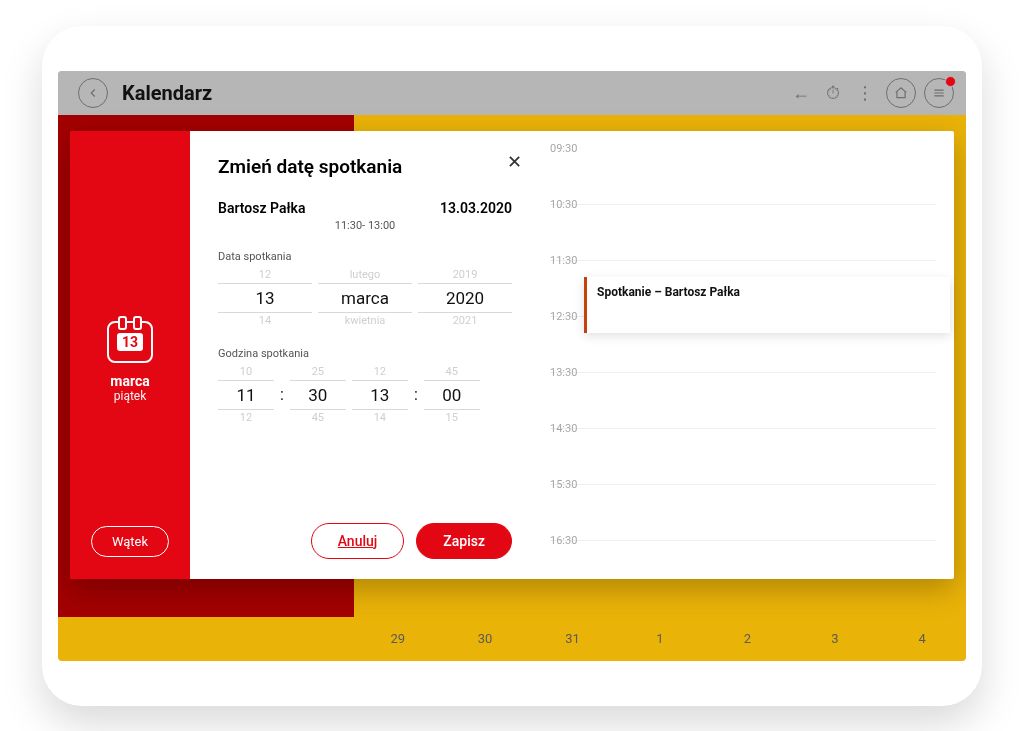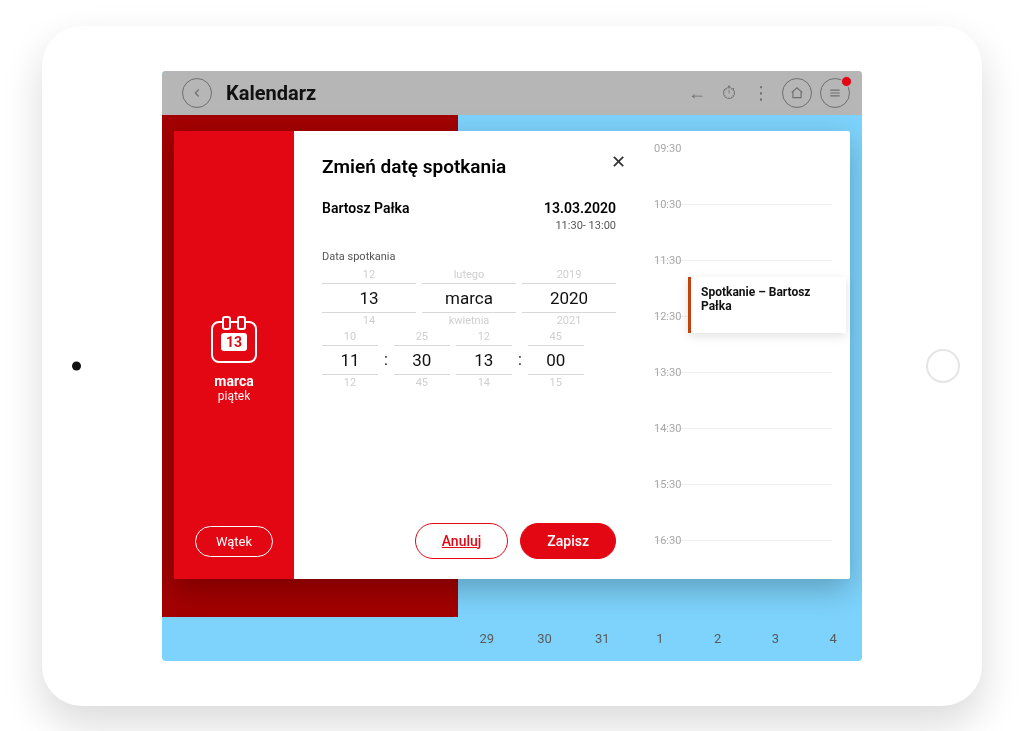--- a/index.html
+++ b/index.html
@@ -7,21 +7,21 @@
 
     .tablet {
       width:940px; height:680px; background:#fff; border-radius:40px;
       position:relative; box-shadow:0 18px 40px rgba(0,0,0,.15);
       display:flex; align-items:center; justify-content:center;
     }
     .cam  { position:absolute; left:30px;  top:50%; transform:translateY(-50%); width:9px;  height:9px;  border-radius:50%; background:#111; }
     .home { position:absolute; right:22px; top:50%; transform:translateY(-50%); width:34px; height:34px; border-radius:50%; border:2px solid #e5e5e5; }
 
     .screen {
-      width:700px; height:590px; background:#7dd3fc; border-radius:4px;
+      width:908px; height:590px; background:#eab308; border-radius:4px;
       position:relative; overflow:hidden;
     }
 
     
     .topbar {
       height:44px; background:#b6b6b6; display:flex; align-items:center;
       padding:0 12px; color:#111;
     }
     .circle {
       width:30px; height:30px; border:1.5px solid #6e6e6e; border-radius:50%;
@@ -60,21 +60,21 @@
       border:1.5px solid #fff; border-radius:18px; color:#fff; font-size:13px;
     }
 
     
     .form {
       width:350px; padding:24px 28px 20px; position:relative; display:flex; flex-direction:column;
     }
     .form h2 { font-size:19px; font-weight:600; margin-bottom:22px; }
     .close { position:absolute; top:20px; right:18px; font-size:18px; color:#333; cursor:pointer; }
     .row1 { display:flex; justify-content:space-between; font-size:14px; font-weight:600; }
-    .row1-time { text-align:right; font-size:11px; color:#555; margin-top:3px; }
+    .row1-time { text-align:center; font-size:11px; color:#555; margin-top:3px; }
     .lbl { font-size:11px; color:#555; margin-top:18px; margin-bottom:4px; }
 
     .wheel { display:flex; gap:6px; }
     .wcol { flex:1; text-align:center; }
     .wcol .faded { font-size:11px; color:#cfcfcf; line-height:16px; }
     .wcol .sel   { font-size:17px; color:#111; border-top:1px solid #d8d8d8; border-bottom:1px solid #d8d8d8; padding:4px 0; }
     .wheel.time .wcol { flex:0 0 56px; }
     .wheel .colon { display:flex; align-items:center; font-size:16px; color:#111; }
 
     .actions { margin-top:auto; display:flex; justify-content:flex-end; gap:12px; }
@@ -171,20 +171,21 @@
             <div class="sel">marca</div>
             <div class="faded">kwietnia</div>
           </div>
           <div class="wcol">
             <div class="faded">2019</div>
             <div class="sel">2020</div>
             <div class="faded">2021</div>
           </div>
         </div>
 
+        <div class="lbl">Godzina spotkania</div>
         <div class="wheel time">
           <div class="wcol">
             <div class="faded">10</div>
             <div class="sel">11</div>
             <div class="faded">12</div>
           </div>
           <div class="colon">:</div>
           <div class="wcol">
             <div class="faded">25</div>
             <div class="sel">30</div>

